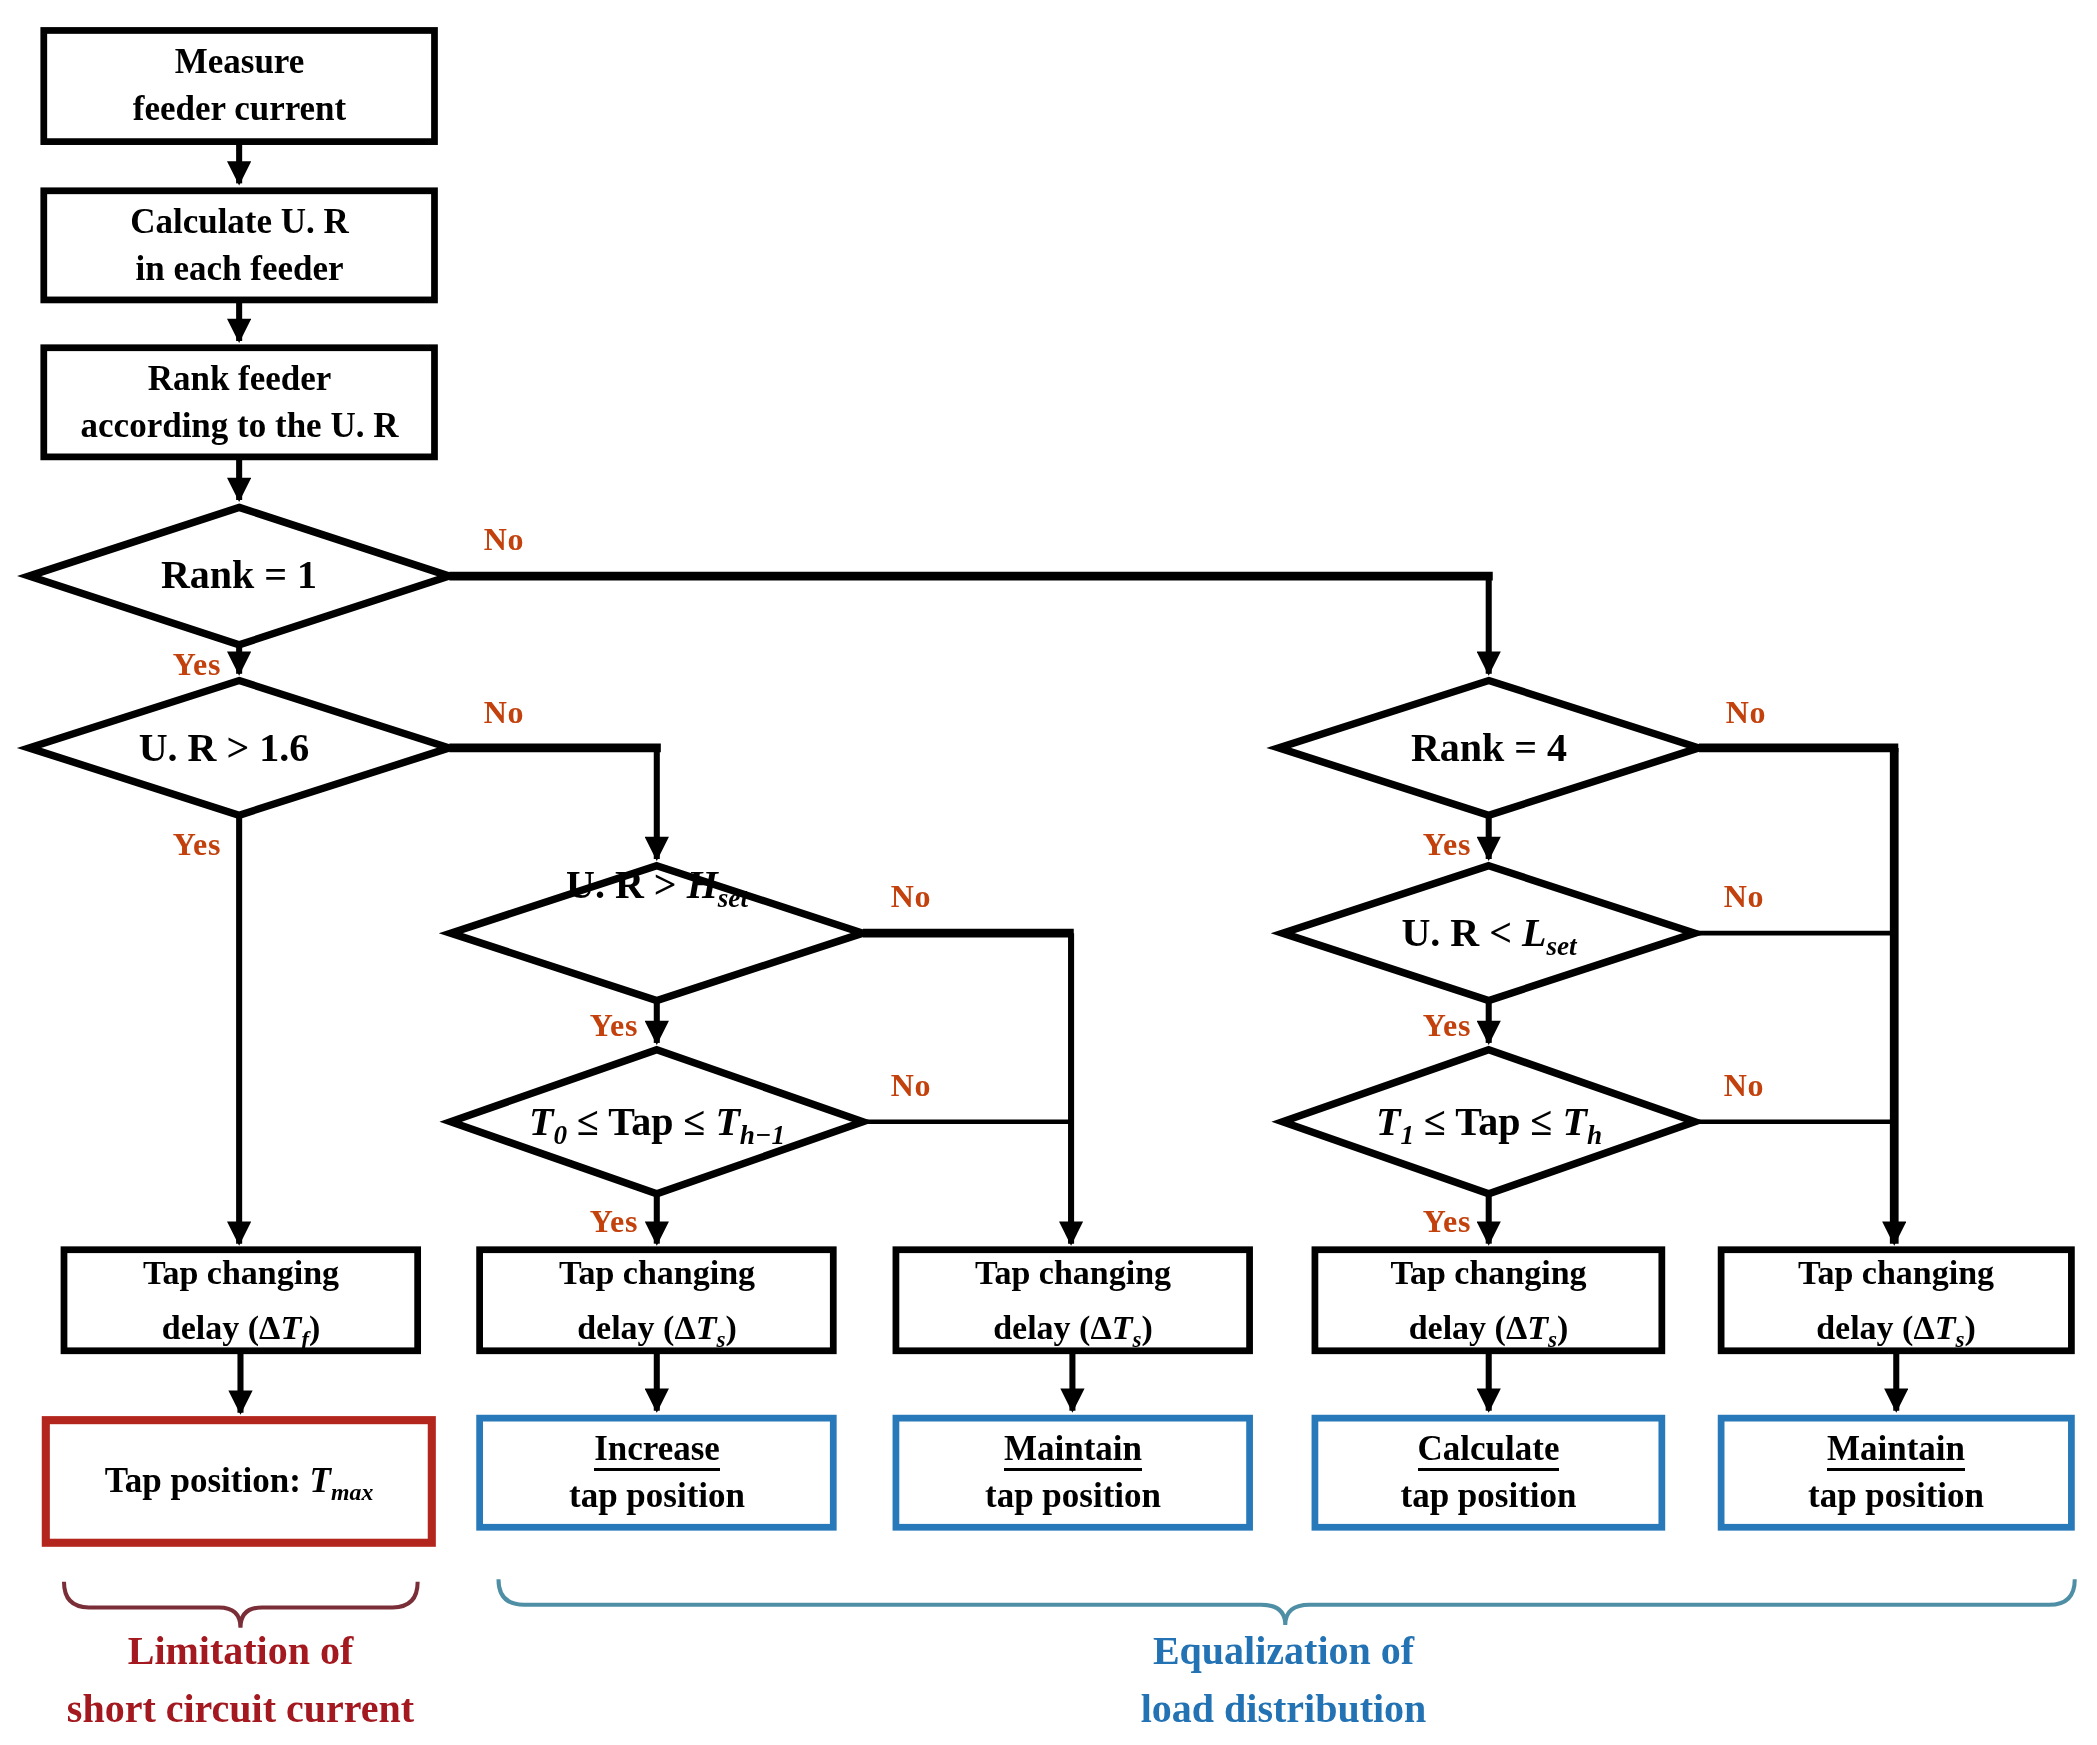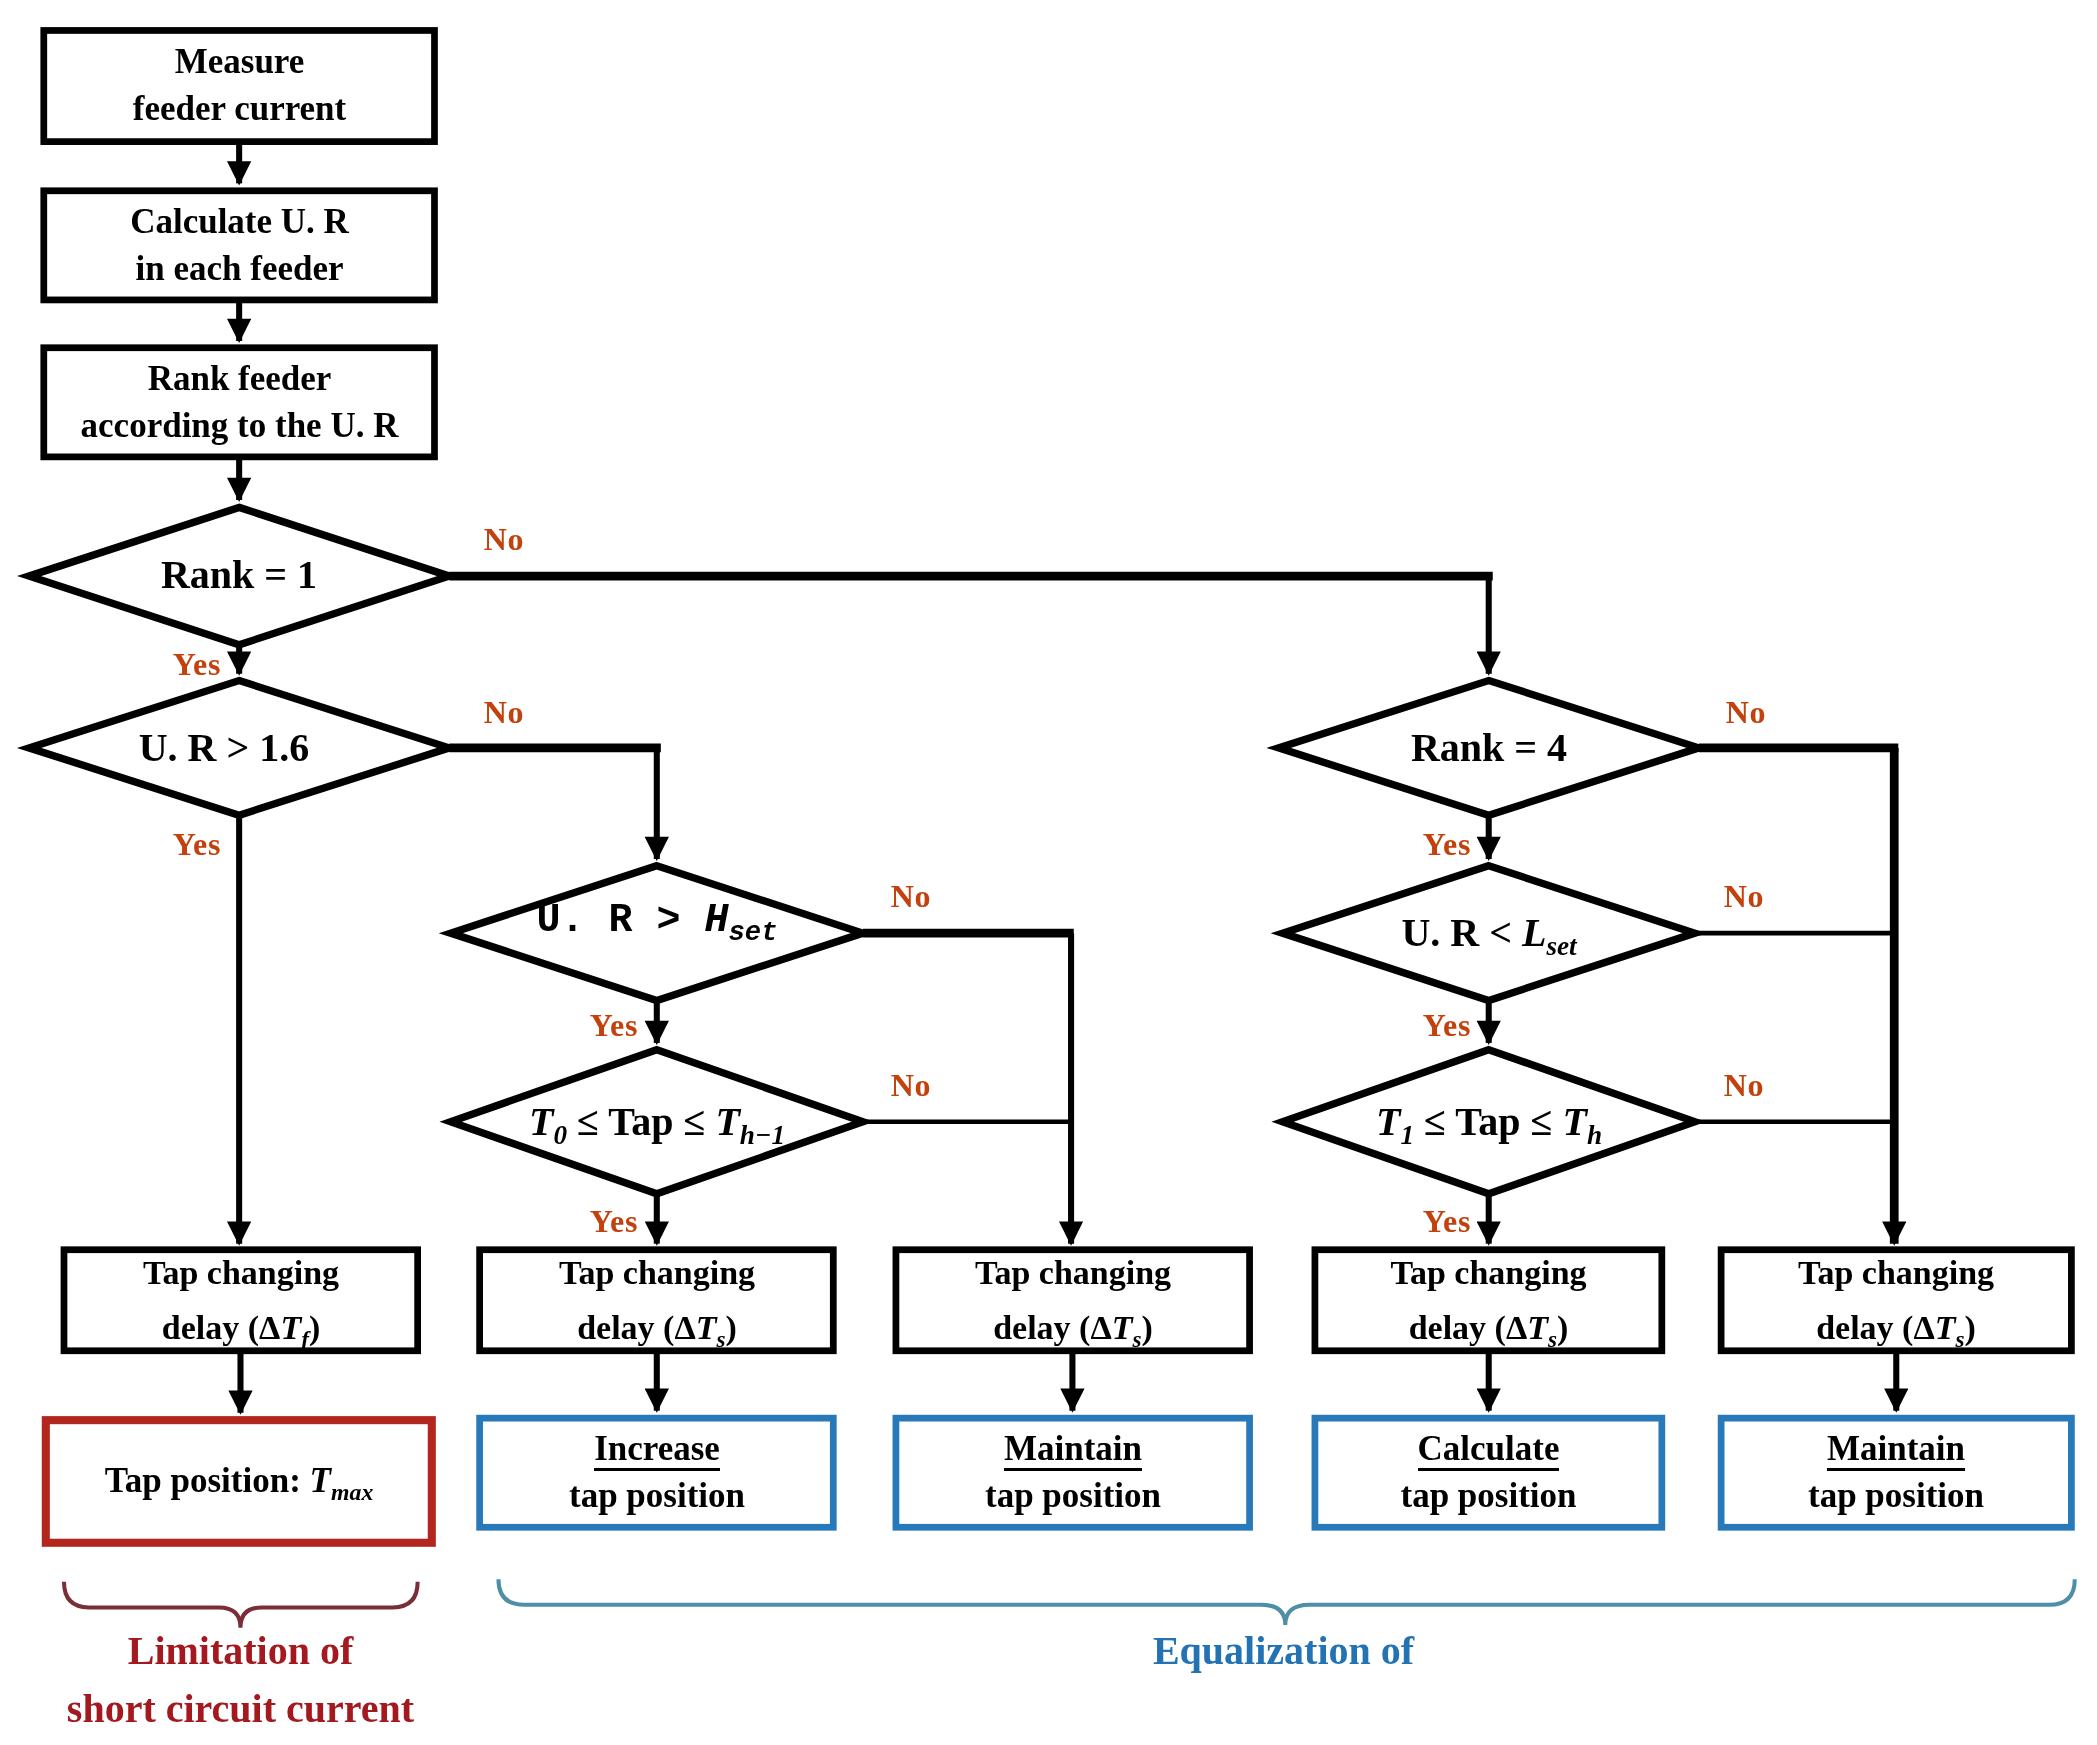--- a/index.html
+++ b/index.html
@@ -104,21 +104,21 @@
     <div><span>Rank feeder</span></div>
     <div><span>according to the U. R</span></div>
   </div>
 
   <div class="txt fs54" style="left:29px;top:507px;width:420px;height:137px;">
     <div><span>Rank = 1</span></div>
   </div>
   <div class="txt fs54" style="left:14px;top:681px;width:420px;height:135px;">
     <div><span>U. R &gt; 1.6</span></div>
   </div>
-  <div class="txt fs54" style="left:451px;top:854px;width:412px;height:135px;font-family:Liberation Mono, monospace;">
+  <div class="txt fs54" style="left:451px;top:818px;width:412px;height:135px;">
     <div><span>U. R &gt; </span><span class="v">H</span><sub>set</sub></div>
   </div>
   <div class="txt fs54" style="left:451px;top:1050px;width:412px;height:144px;">
     <div><span class="v">T</span><sub>0</sub><span> ≤ Tap ≤ </span><span class="v">T</span><sub>h−1</sub></div>
   </div>
   <div class="txt fs54" style="left:1279px;top:681px;width:420px;height:135px;">
     <div><span>Rank = 4</span></div>
   </div>
   <div class="txt fs54" style="left:1283px;top:866px;width:412px;height:135px;">
     <div><span>U. R &lt; </span><span class="v">L</span><sub>set</sub></div>
@@ -182,16 +182,17 @@
   <div class="lbl" style="left:1744px;top:896px;">No</div>
   <div class="lbl" style="left:1447px;top:1221px;">Yes</div>
   <div class="lbl" style="left:1744px;top:1085px;">No</div>
 
   <div class="caption caption-red" style="left:25px;top:1622px;width:431px;">
     <div><span>Limitation of</span></div>
     <div><span>short circuit current</span></div>
   </div>
   <div class="caption caption-blue" style="left:933px;top:1622px;width:701px;">
     <div><span>Equalization of</span></div>
+    <div><span>load distribution</span></div>
   </div>
 
 </div>
 
 
 </body></html>

